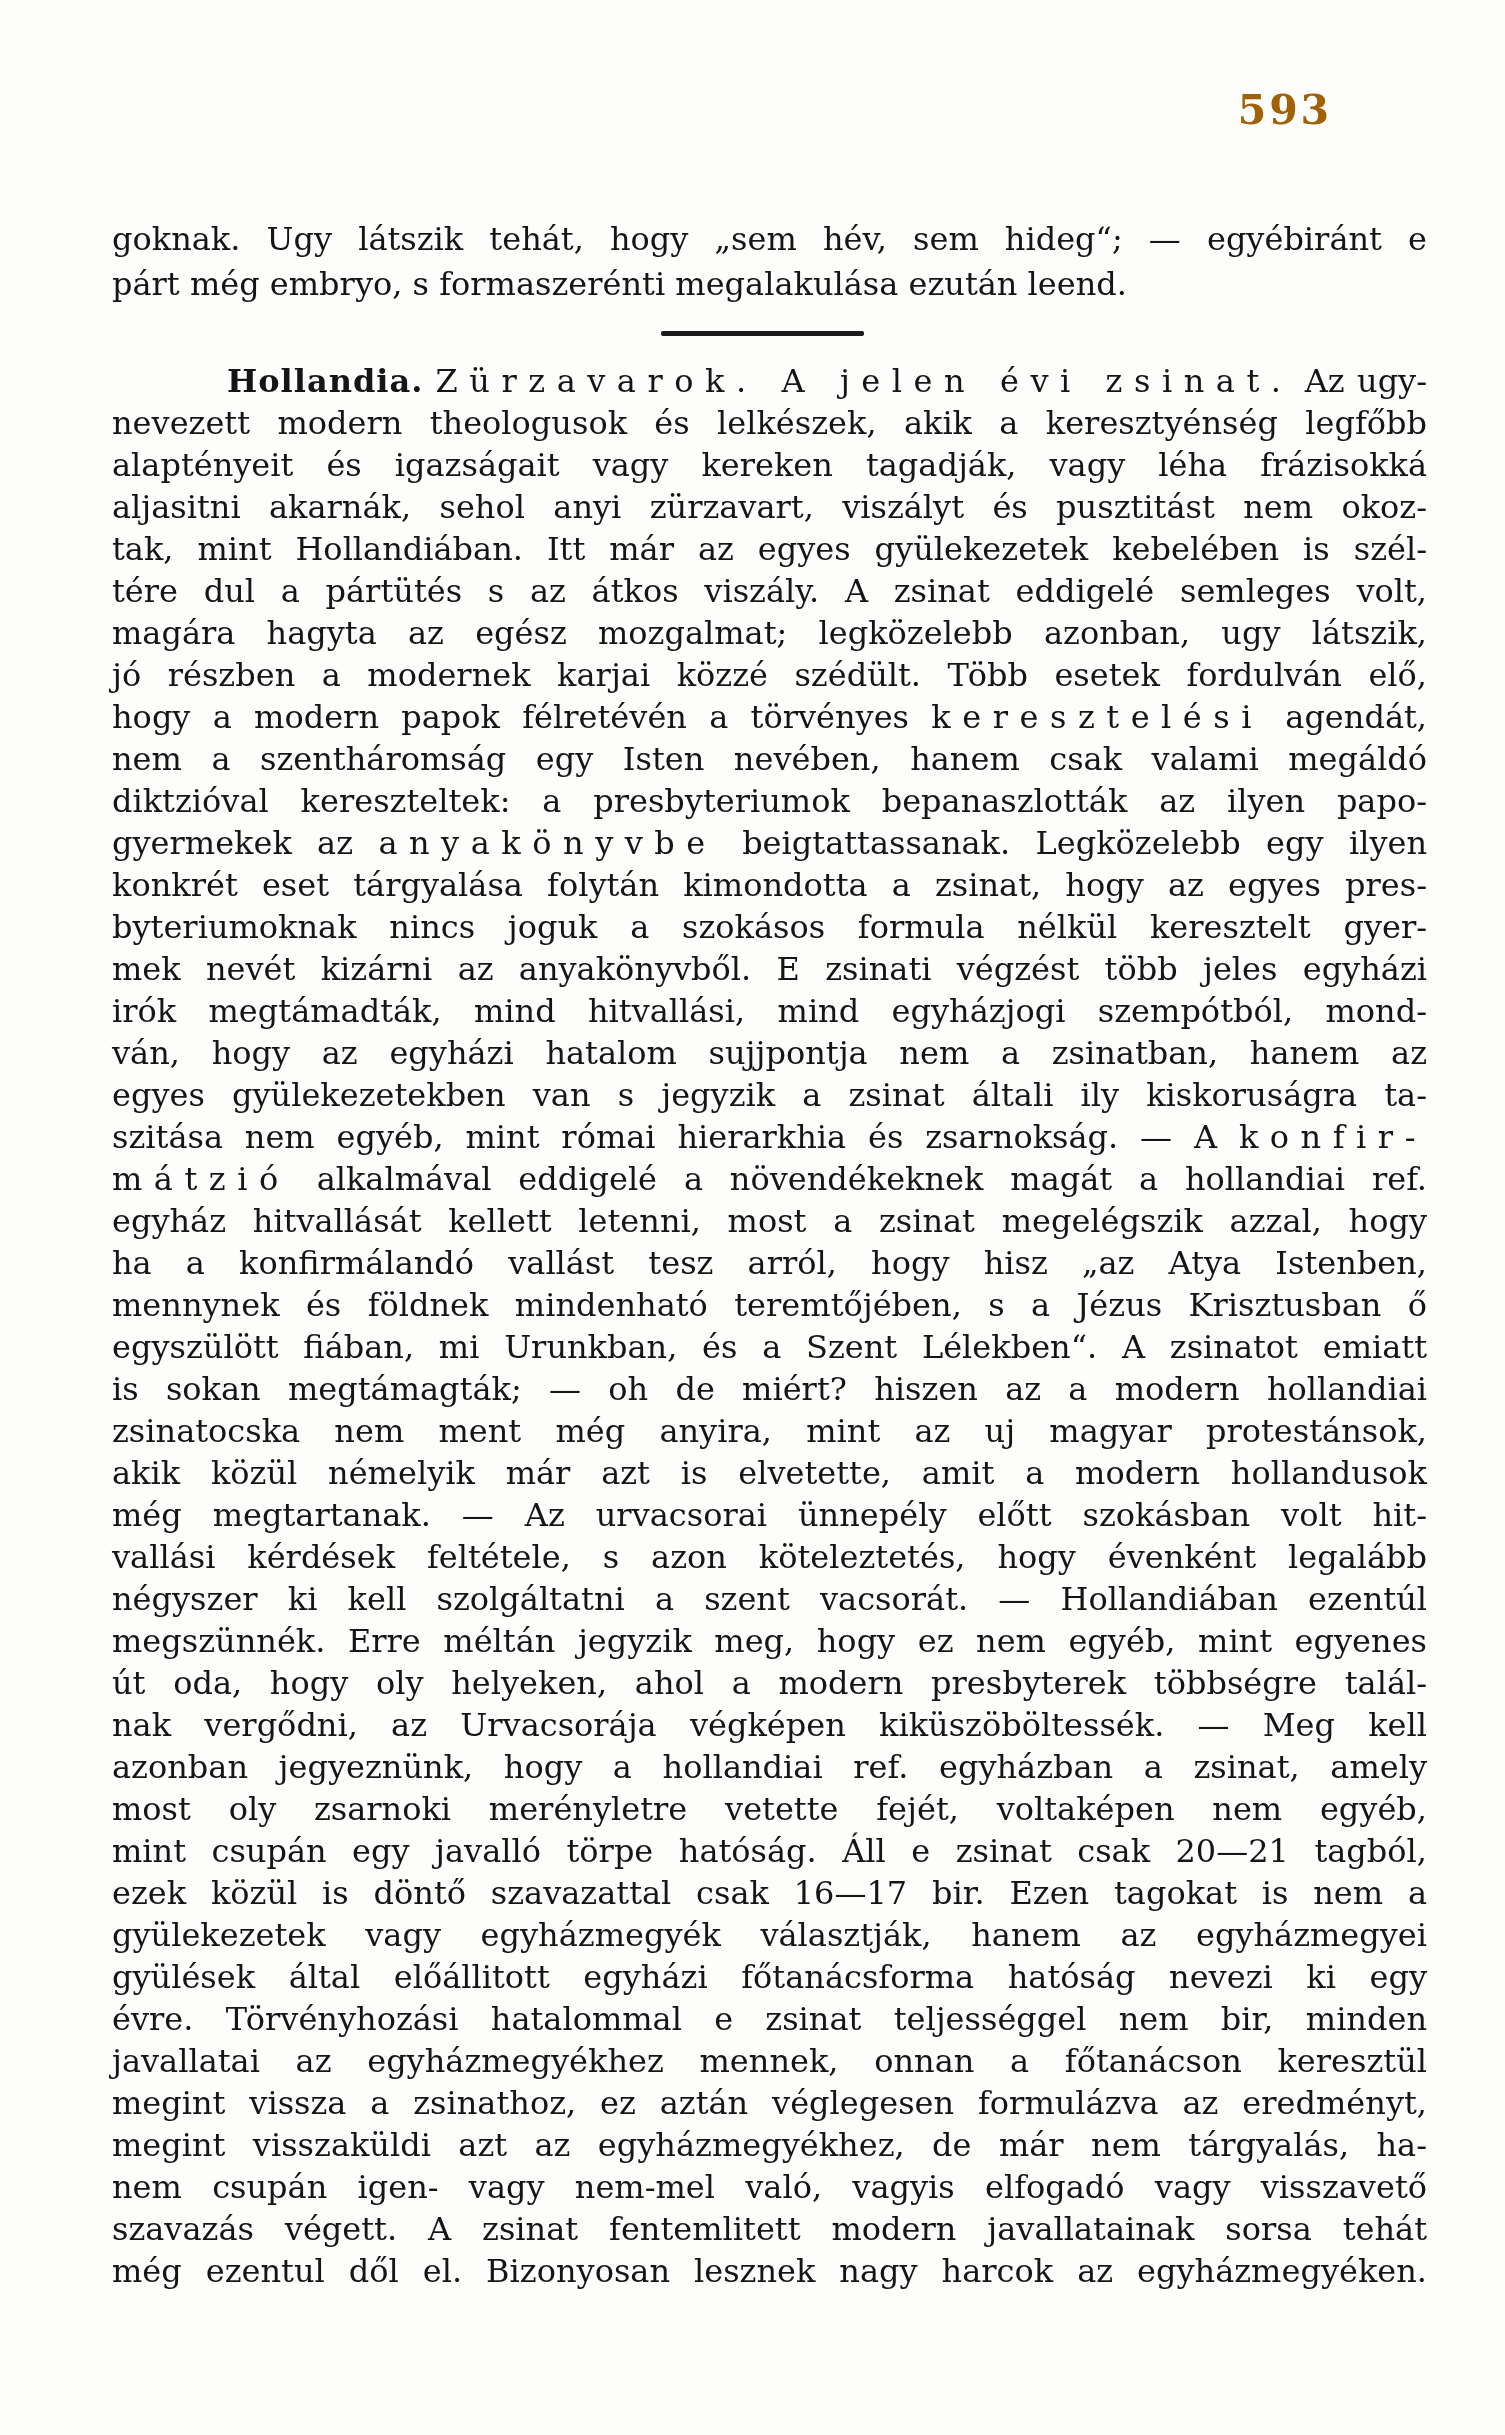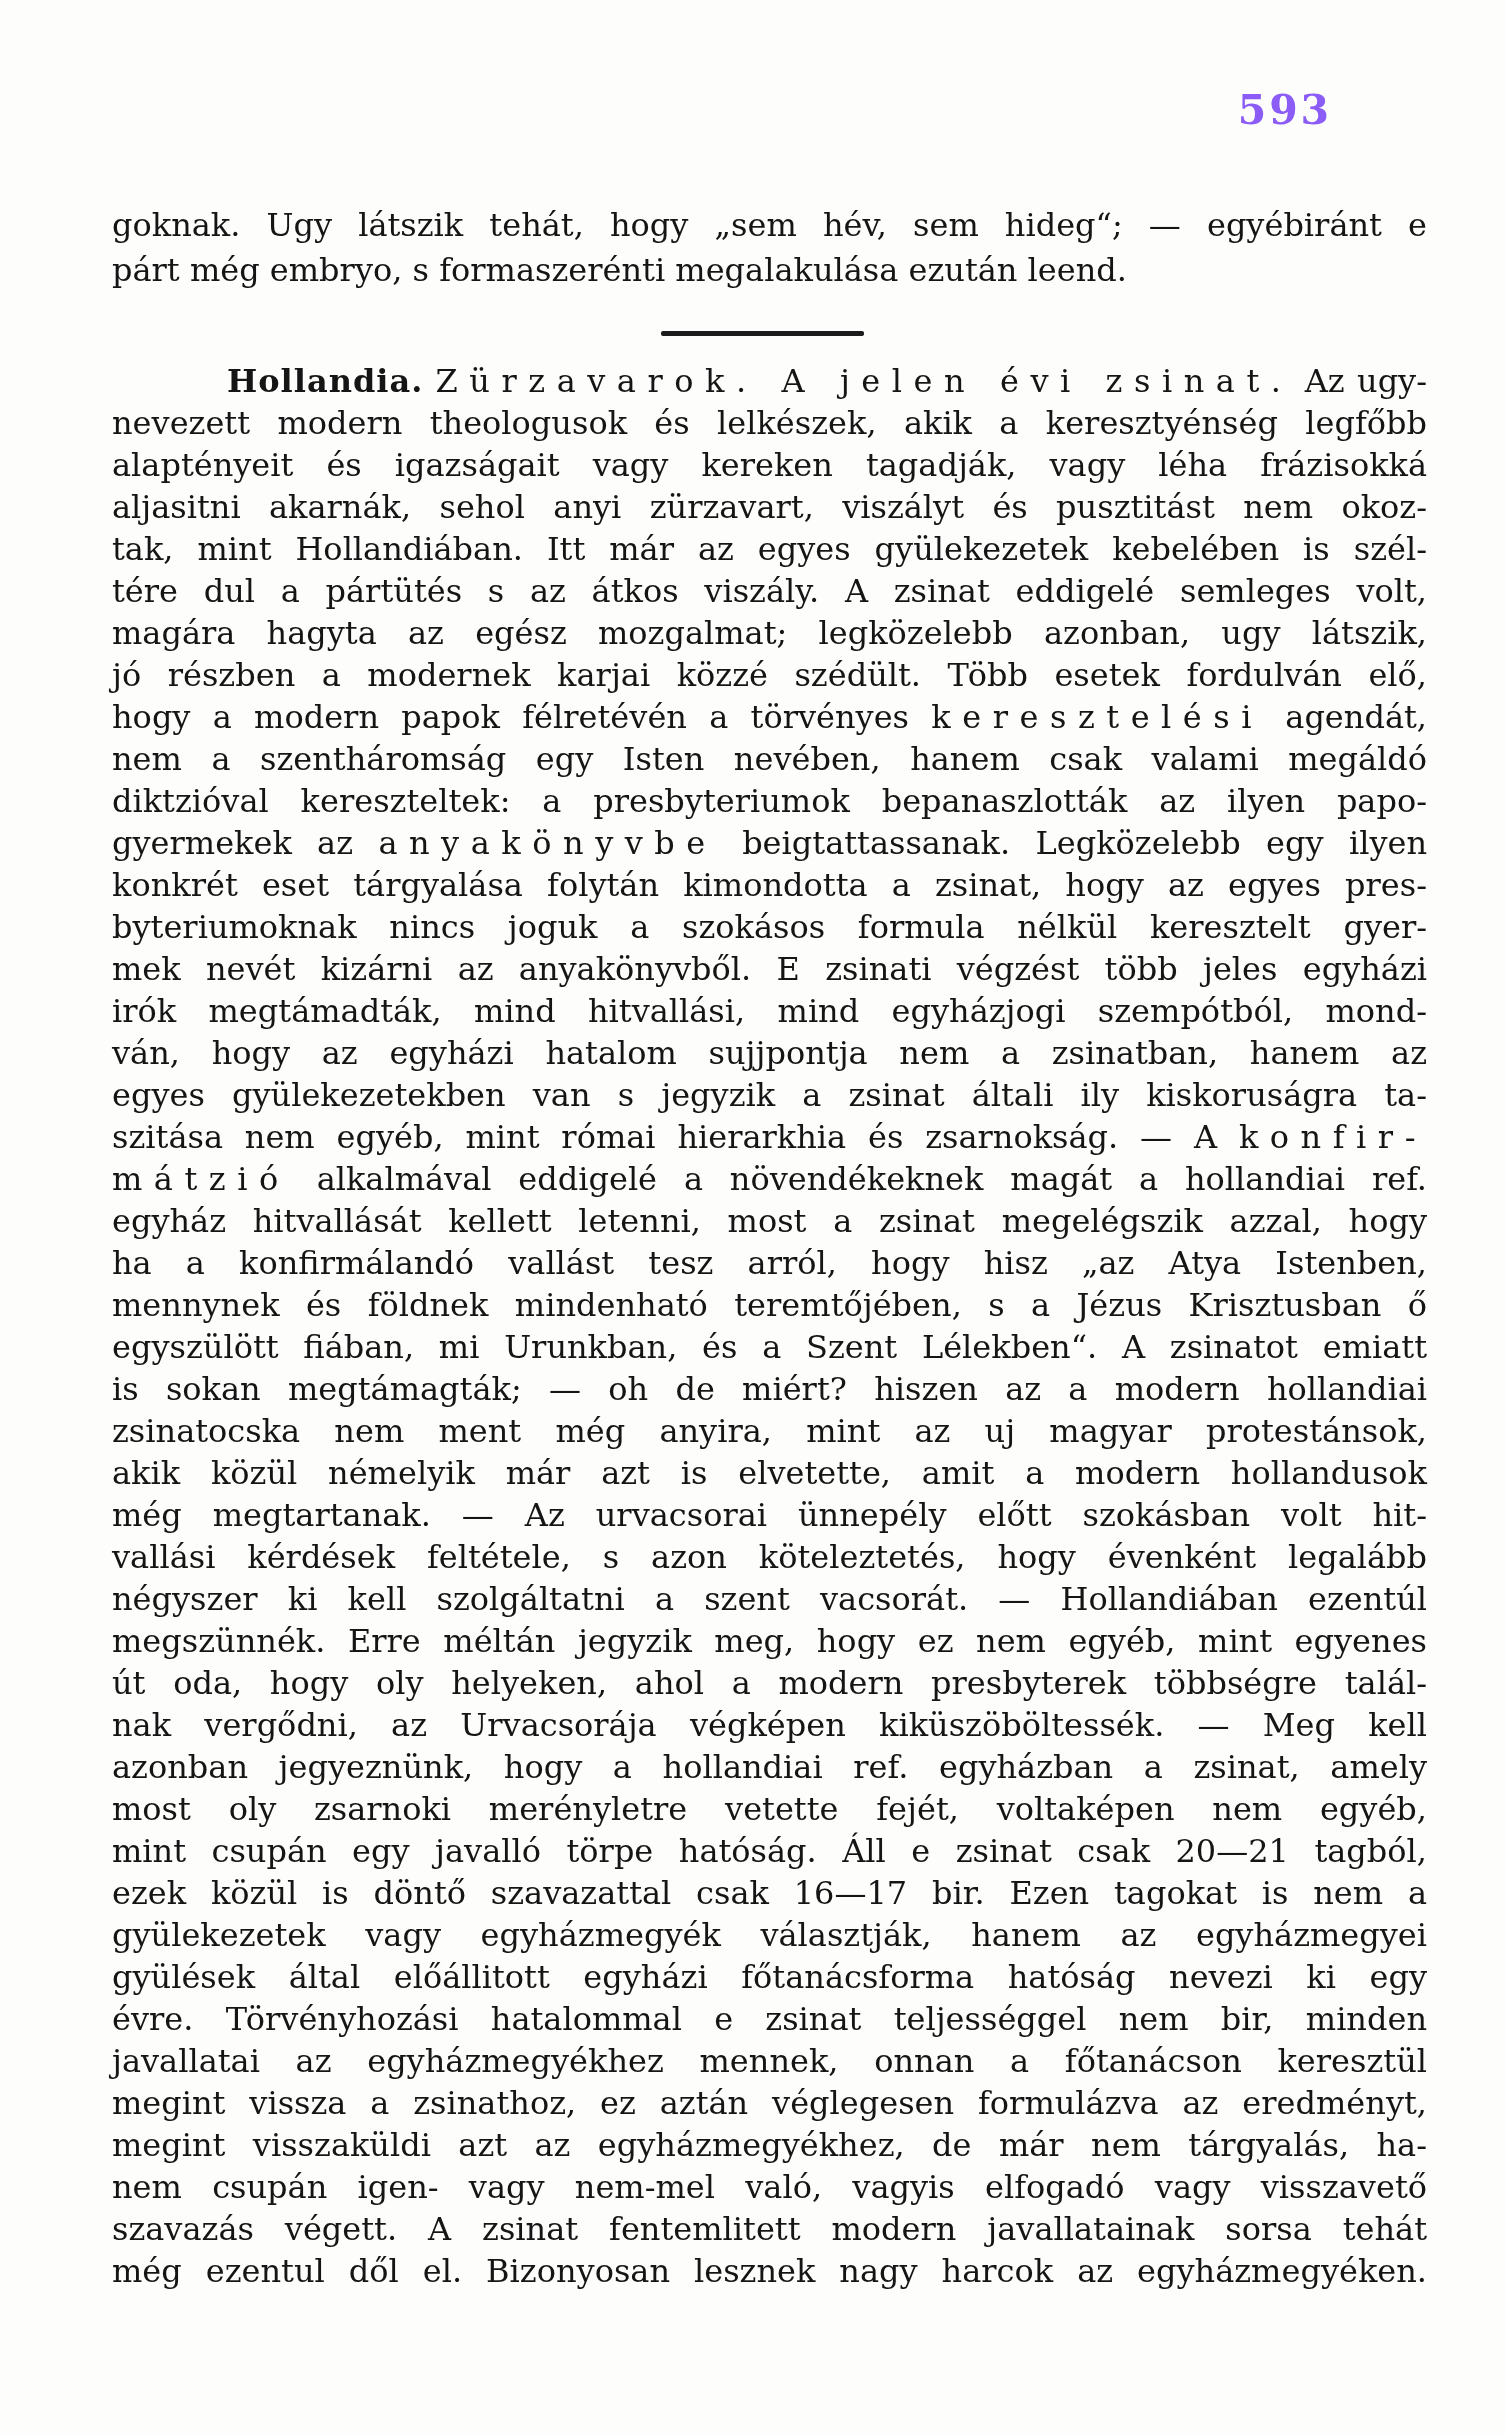--- a/index.html
+++ b/index.html
@@ -16,25 +16,25 @@
     position: absolute;
     inset: 0;
   }
   .page-number {
     position: absolute;
     top: 86px;
     right: 174px;
     font-size: 41px;
     font-weight: bold;
     letter-spacing: 2.9px;
-    color: #8b5cf6;
+    color: #a16207;
   }
   .intro-block {
     position: absolute;
-    top: 203px;
+    top: 217px;
     left: 112px;
     width: 1315px;
   }
   .intro-block .tline { height: 45px; line-height: 45px; }
   .section-divider {
     position: absolute;
     top: 331px;
     left: 661px;
     width: 203px;
     height: 4.9px;

